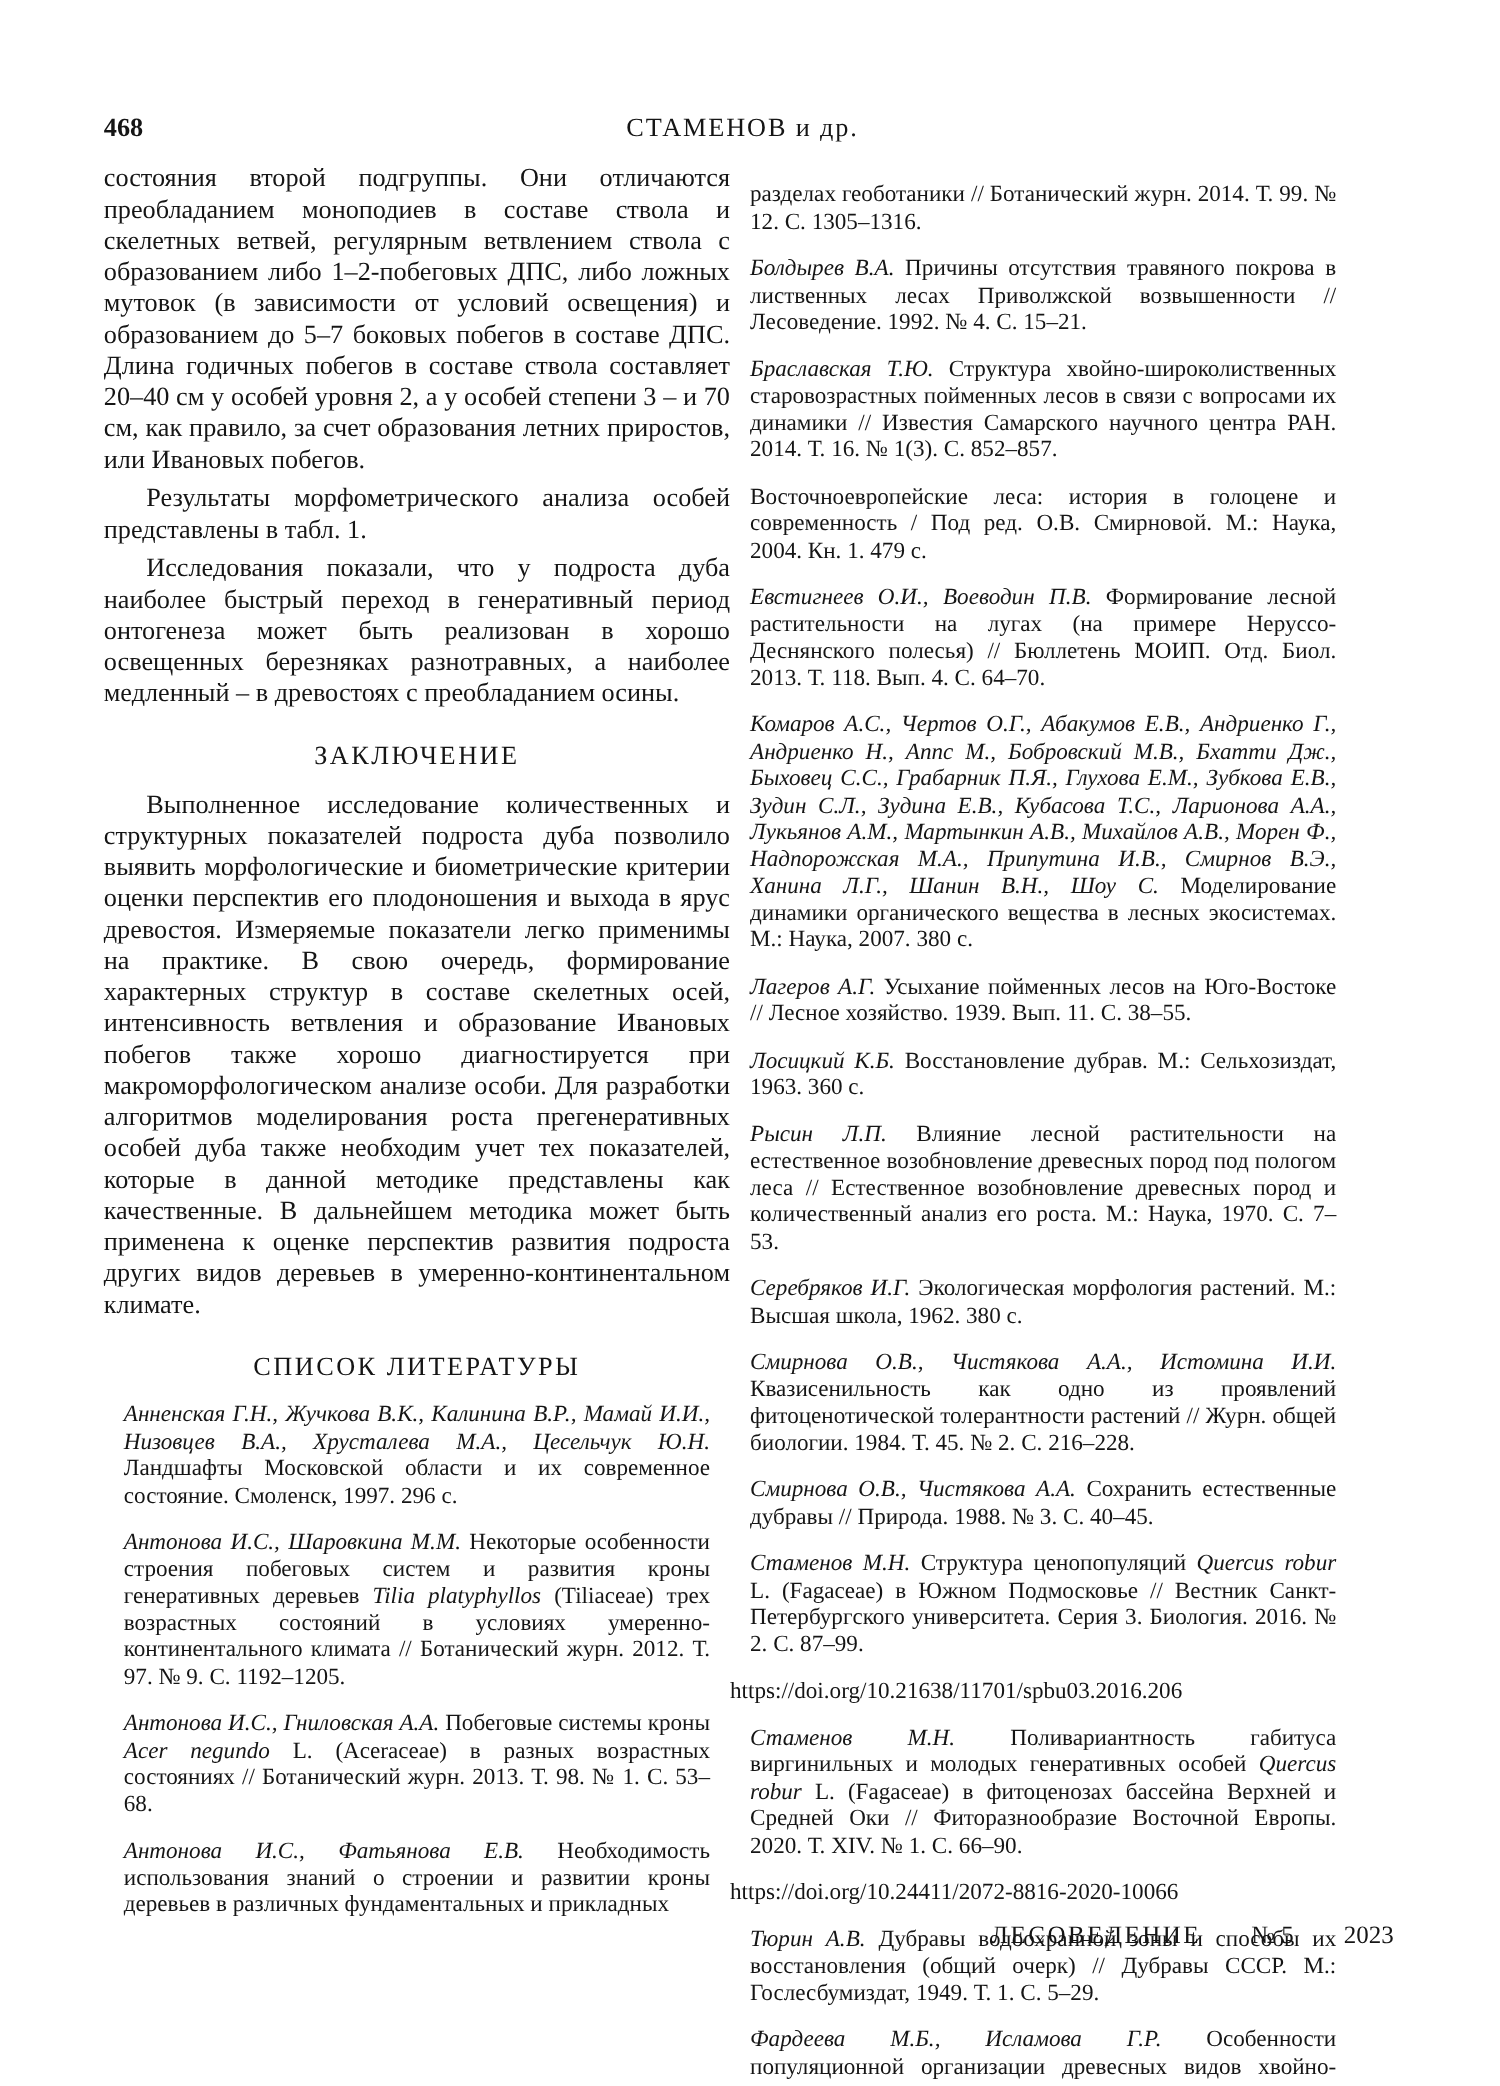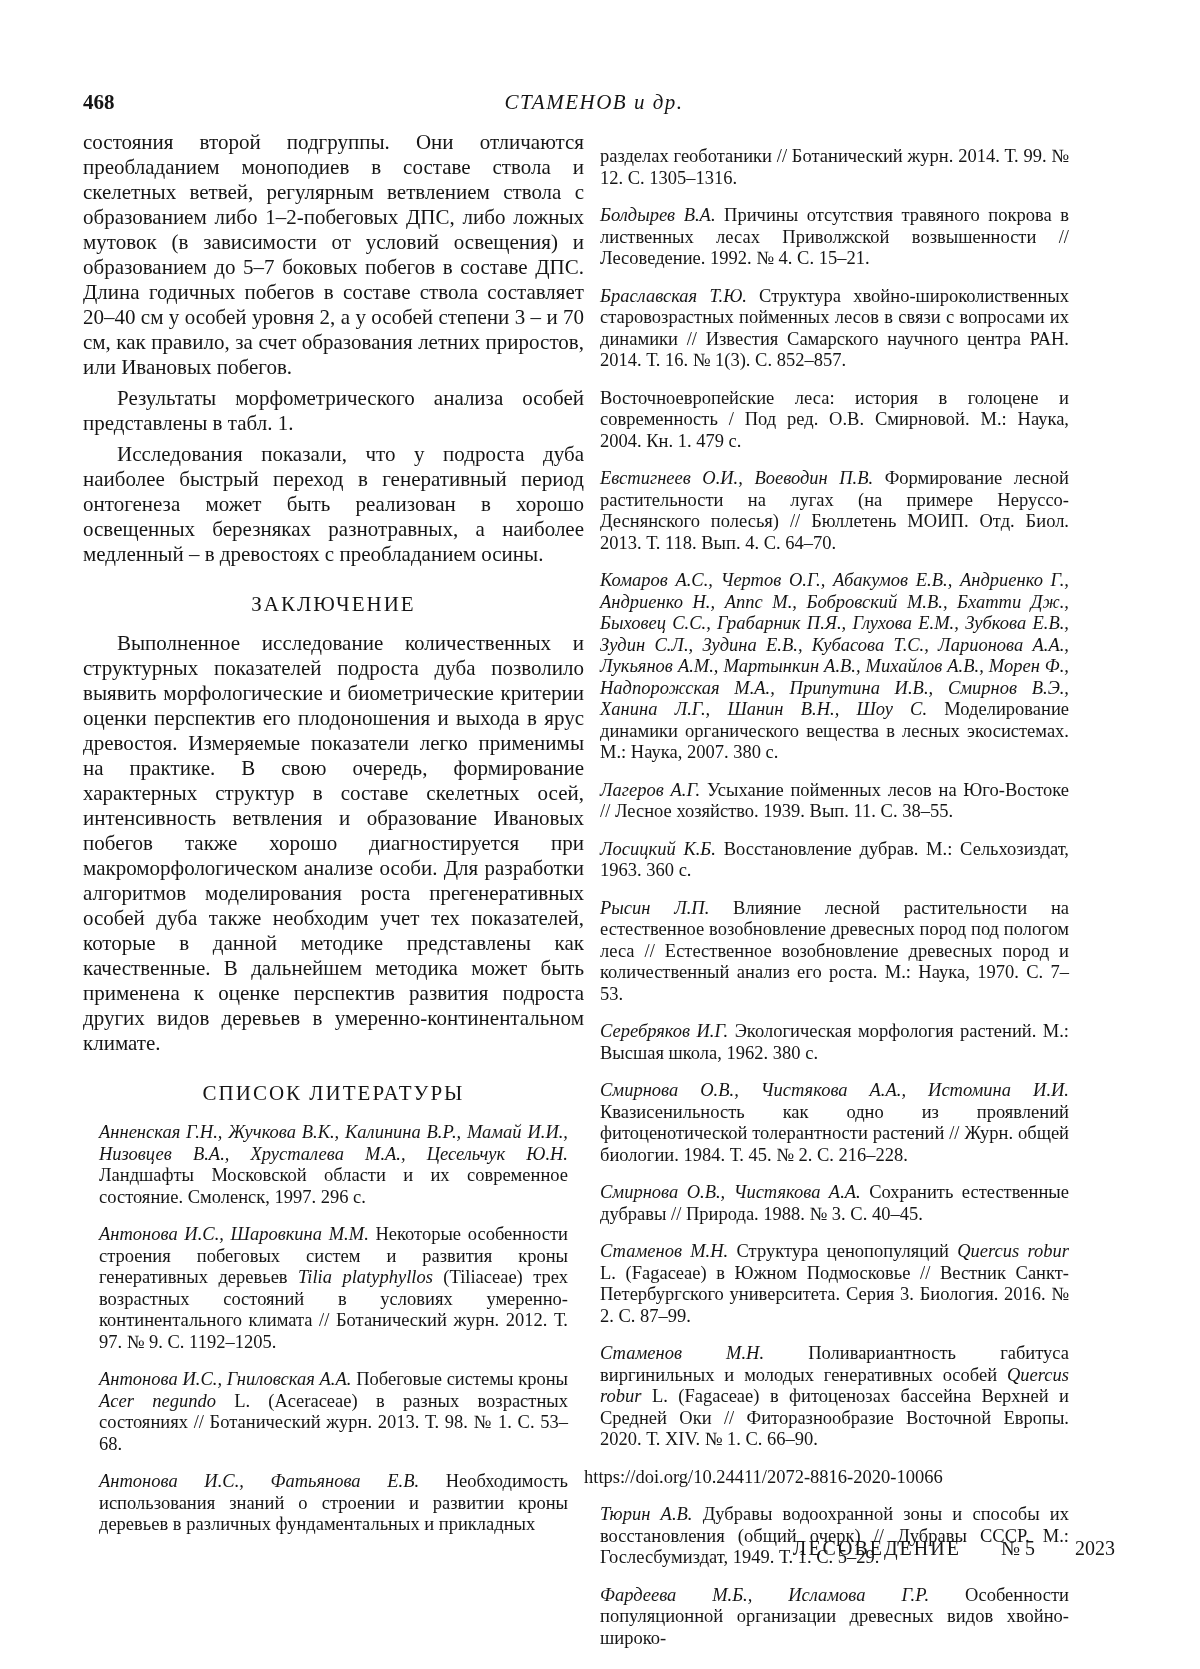--- a/index.html
+++ b/index.html
@@ -20,21 +20,20 @@
   .pg-num {
     position: absolute; left: 0; top: 0;
     font-size: 21px;
     font-weight: bold;
   }
   .running-head {
     position: absolute; left: 0; right: 12px; top: 0;
     text-align: center;
     font-size: 21px;
     letter-spacing: 1.5px;
-    font-style: italic;
   }
 
   
   .cols {
     position: absolute; top: 130px; left: 83px; right: 83px;
     display: flex; 
   }
   .col { width: 501px; }
 
   .para {
@@ -143,20 +142,21 @@
             <p class="ref-text"><em>Серебряков И.Г.</em><span> Экологическая морфология растений. М.: Высшая школа, 1962. 380 с.</span></p>
           </div>
           <div class="ref-entry">
             <p class="ref-text"><em>Смирнова О.В., Чистякова А.А., Истомина И.И.</em><span> Квазисенильность как одно из проявлений фитоценотической толерантности растений // Журн. общей биологии. 1984. Т. 45. № 2. С. 216–228.</span></p>
           </div>
           <div class="ref-entry">
             <p class="ref-text"><em>Смирнова О.В., Чистякова А.А.</em><span> Сохранить естественные дубравы // Природа. 1988. № 3. С. 40–45.</span></p>
           </div>
           <div class="ref-entry">
             <p class="ref-text"><em>Стаменов М.Н.</em><span> Структура ценопопуляций </span><em>Quercus robur</em><span> L. (Fagaceae) в Южном Подмосковье // Вестник Санкт-Петербургского университета. Серия 3. Биология. 2016. № 2. С. 87–99.</span></p>
+            <p class="ref-doi">https://doi.org/10.21638/11701/spbu03.2016.206</p>
           </div>
           <div class="ref-entry">
             <p class="ref-text"><em>Стаменов М.Н.</em><span> Поливариантность габитуса виргинильных и молодых генеративных особей </span><em>Quercus robur</em><span> L. (Fagaceae) в фитоценозах бассейна Верхней и Средней Оки // Фиторазнообразие Восточной Европы. 2020. Т. XIV. № 1. С. 66–90.</span></p>
             <p class="ref-doi">https://doi.org/10.24411/2072-8816-2020-10066</p>
           </div>
           <div class="ref-entry">
             <p class="ref-text"><em>Тюрин А.В.</em><span> Дубравы водоохранной зоны и способы их восстановления (общий очерк) // Дубравы СССР. М.: Гослесбумиздат, 1949. Т. 1. С. 5–29.</span></p>
           </div>
           <div class="ref-entry">
             <p class="ref-text"><em>Фардеева М.Б., Исламова Г.Р.</em><span> Особенности популяционной организации древесных видов хвойно-широко-</span></p>

